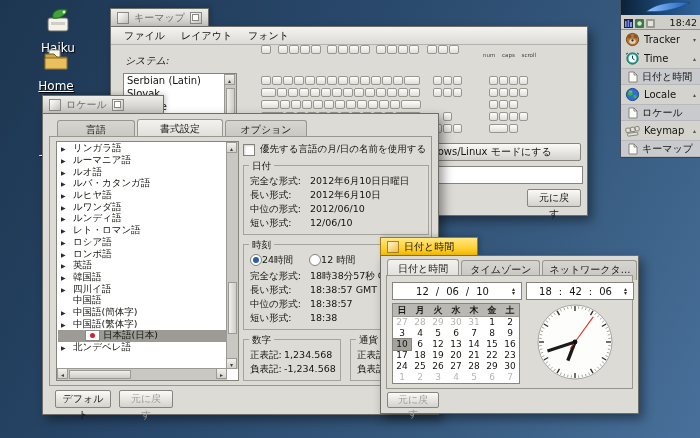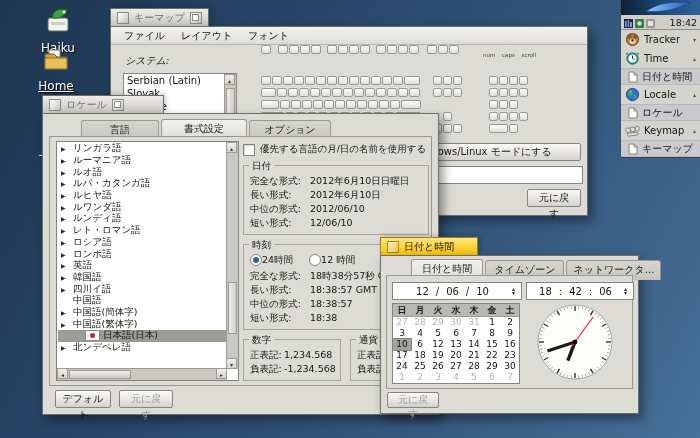--- a/index.html
+++ b/index.html
@@ -39,21 +39,21 @@
   .hscroll{position:absolute;left:0;bottom:0;right:11px;height:11px;background:#c9c8c3;border-top:1px solid #9b9a94;}
   .sarrow{position:absolute;width:11px;height:11px;font-size:6px;line-height:11px;text-align:center;color:#44433e;
     background:linear-gradient(#f2f1ed,#d2d1cc);border:1px solid #9b9a94;box-sizing:border-box;}
   .sthumb{position:absolute;left:1px;right:1px;background:linear-gradient(90deg,#efeeea,#cfcec9);border:1px solid #9b9a94;}
   .hthumb{position:absolute;top:1px;bottom:1px;background:linear-gradient(#efeeea,#cfcec9);border:1px solid #9b9a94;}
   
   .kbwrap{position:absolute;}
   .kbkey{position:absolute;height:9px;background:linear-gradient(#fdfdfb,#dededa);border:1px solid #97968f;border-radius:2px;box-sizing:border-box;}
   .ledrow{position:absolute;font-size:5.5px;color:#44433e;word-spacing:5px;}
   
-  .dtabs{position:absolute;display:flex;gap:2px;align-items:flex-end;margin-left:24px;}
+  .dtabs{position:absolute;display:flex;gap:2px;align-items:flex-end;}
   .dtab{font-size:10px;color:#1b1b16;padding:2px 14px 3px;border:1px solid #98978f;border-bottom:none;
     border-radius:3px 3px 0 0;background:linear-gradient(#d6d5d0,#c6c5c0);white-space:nowrap;}
   .dtab.active{background:linear-gradient(#f3f2ee,#dcdbd6);padding-bottom:4px;}
   .panel{position:absolute;border:1px solid #98978f;background:#dcdbd6;}
   
   .fset{position:relative;border:1px solid #a5a49c;padding:8px 6px 4px;margin-top:9px;}
   .legend{position:absolute;top:-6px;left:5px;background:#dcdbd6;padding:0 3px;font-size:9.5px;color:#14140f;}
   .frow{display:flex;font-size:9.5px;line-height:14px;color:#14140f;}
   .flabel{width:60px;flex:none;}
   .fval{white-space:nowrap;}

